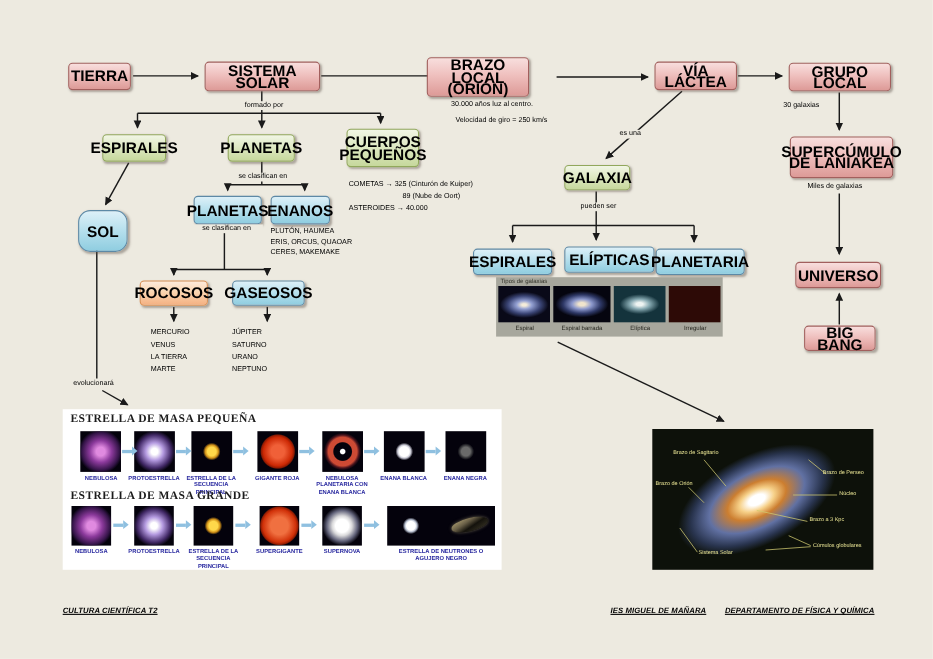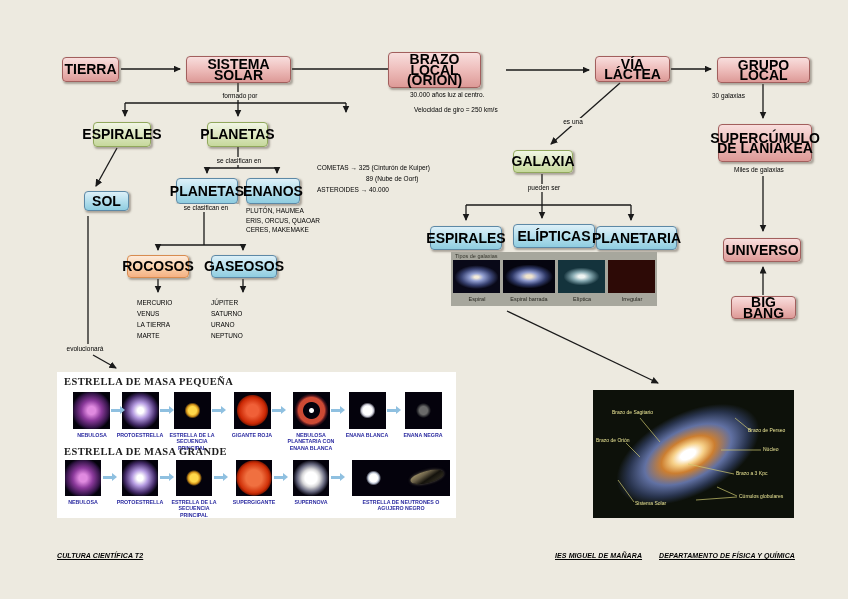--- a/index.html
+++ b/index.html
@@ -124,21 +124,22 @@
   <div class="box pink" style="left:186px; top:56px; width:105px; height:27px;">SISTEMA SOLAR</div>
   <div class="box pink" style="left:388px; top:52px; width:93px; height:36px;">BRAZO LOCAL (ORIÓN)</div>
   <div class="box pink" style="left:595px; top:56px; width:75px; height:26px;">VÍA LÁCTEA</div>
   <div class="box pink" style="left:718px; top:124px; width:94px; height:38px;">SUPERCÚMULO DE LANIAKEA</div>
   <div class="box pink" style="left:717px; top:57px; width:93px; height:26px;">GRUPO LOCAL</div>
   <div class="box pink" style="left:723px; top:238px; width:78px; height:24px;">UNIVERSO</div>
   <div class="box pink" style="left:731px; top:296px; width:65px; height:23px;">BIG BANG</div>
 
   <div class="box green" style="left:93px; top:122px; width:58px; height:25px;">ESPIRALES</div>
   <div class="box green" style="left:207px; top:122px; width:61px; height:25px;">PLANETAS</div>
-  <div class="box blue" style="left:84px; top:191px; width:45px; height:20px;">SOL</div>
+  <div class="box green" style="left:315px; top:117px; width:66px; height:35px;">CUERPOS PEQUEÑOS</div>
+  <div class="box blue" style="left:71px; top:191px; width:45px; height:38px;border-radius:11px;">SOL</div>
   <div class="box blue" style="left:176px; top:178px; width:62px; height:26px;">PLANETAS</div>
   <div class="box blue" style="left:246px; top:178px; width:54px; height:26px;">ENANOS</div>
   <div class="box orange" style="left:127px; top:255px; width:62px; height:23px;">ROCOSOS</div>
   <div class="box blue" style="left:211px; top:255px; width:66px; height:23px;">GASEOSOS</div>
 
   <div class="box green" style="left:513px; top:150px; width:60px; height:23px;">GALAXIA</div>
   <div class="box blue" style="left:430px; top:226px; width:72px; height:24px;">ESPIRALES</div>
   <div class="box blue" style="left:513px; top:224px; width:82px; height:24px;">ELÍPTICAS</div>
   <div class="box blue" style="left:596px; top:226px; width:81px; height:24px;">PLANETARIA</div>
 

